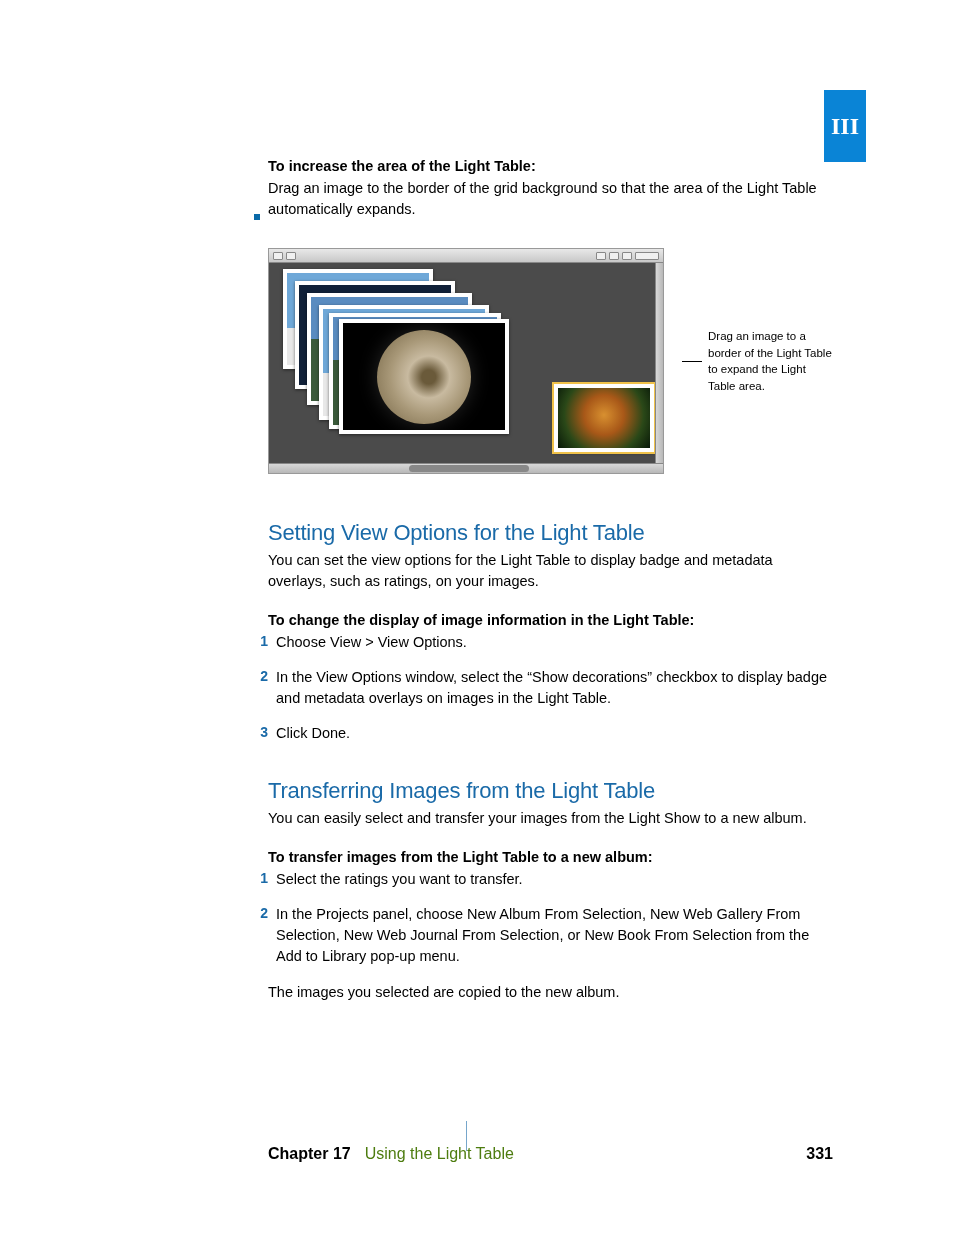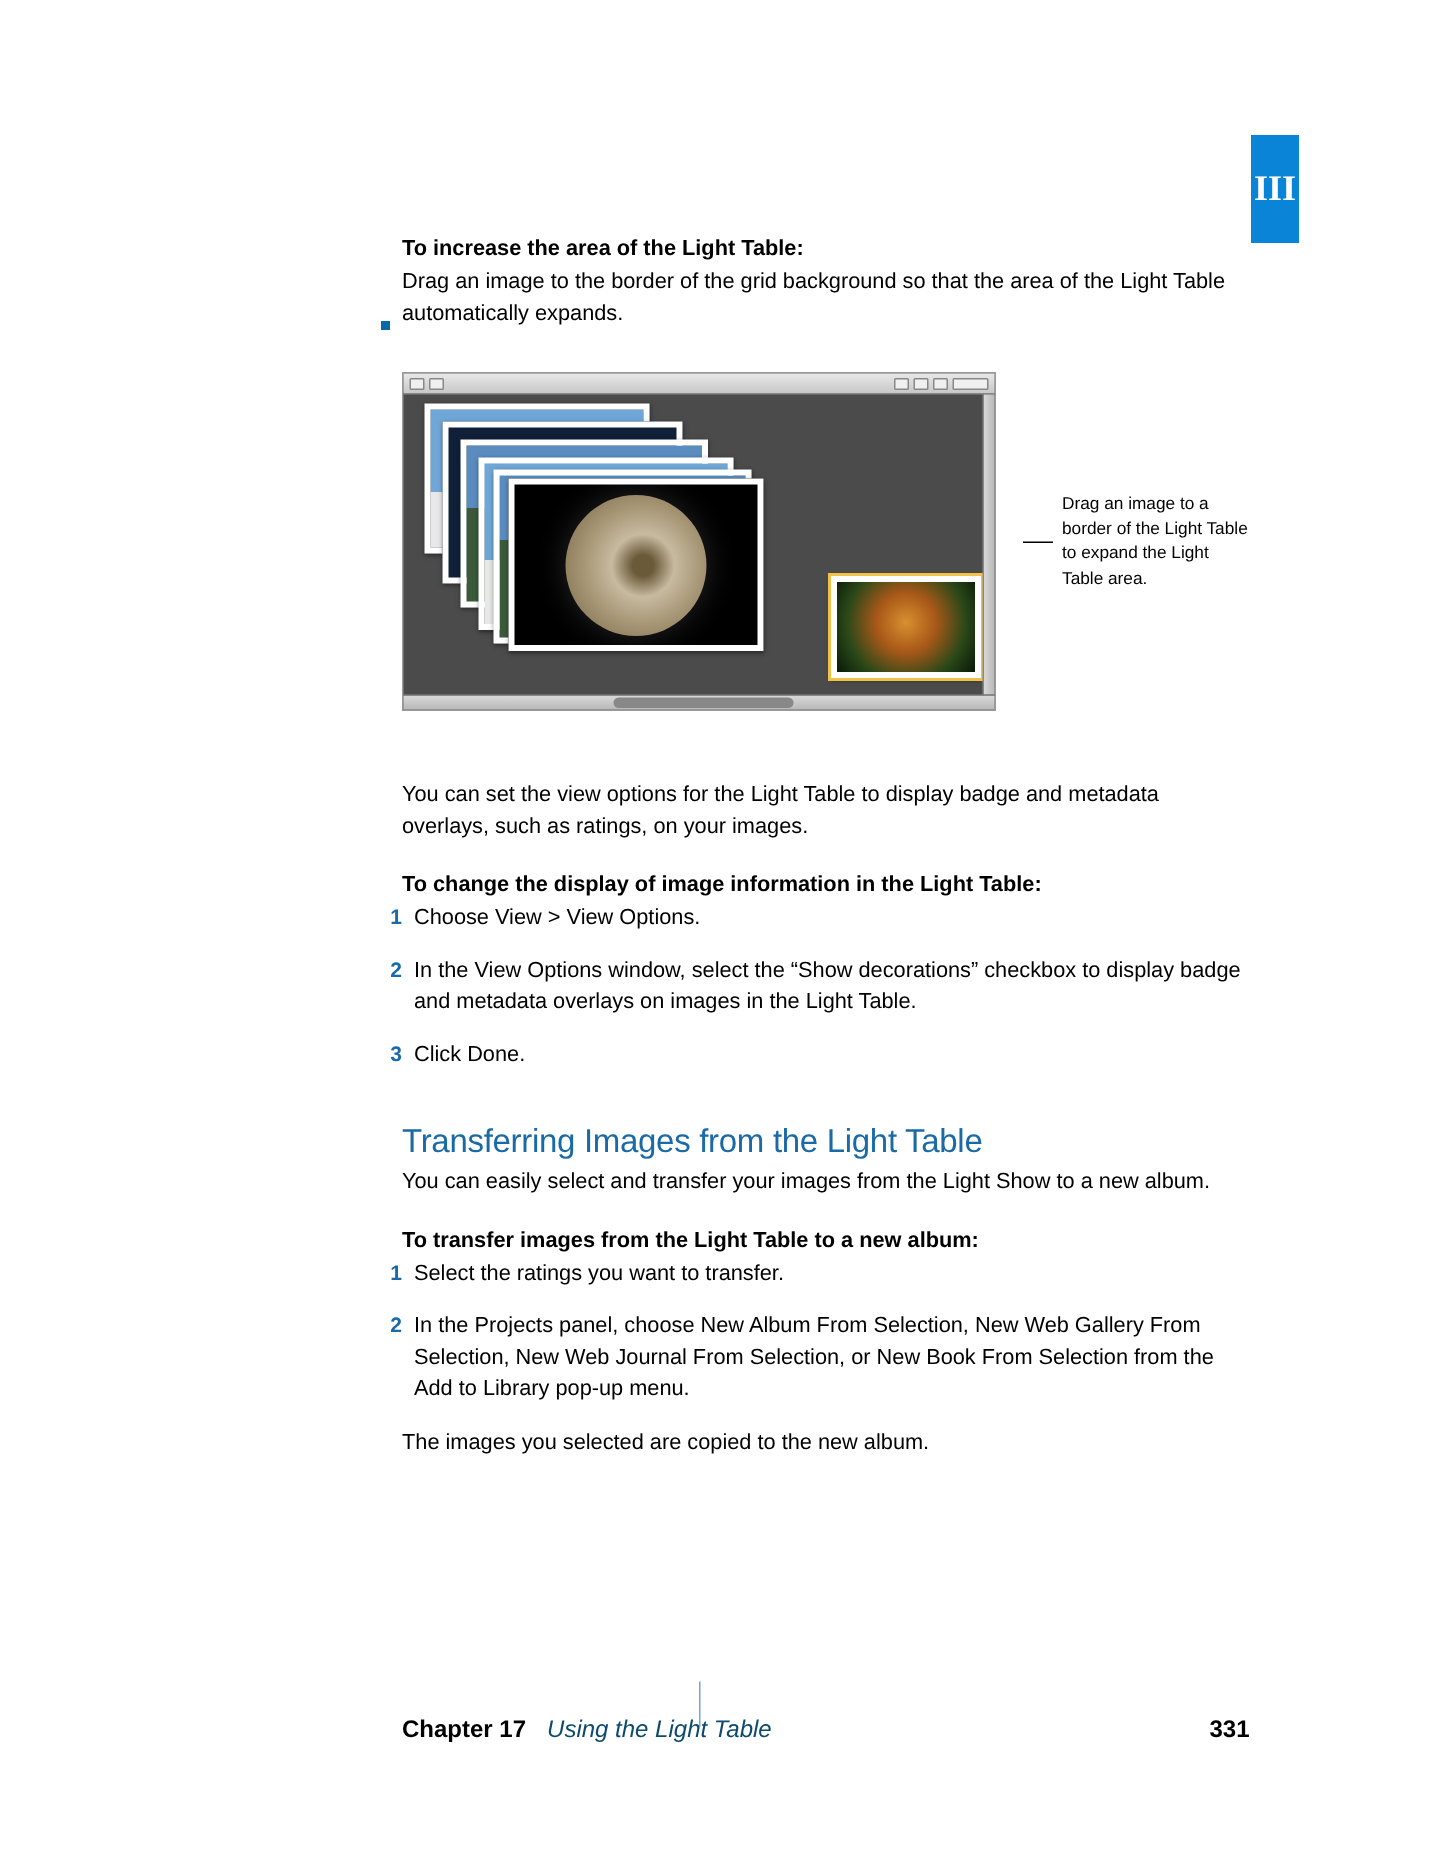--- a/index.html
+++ b/index.html
@@ -8,21 +8,21 @@
     height: 1235px;
     background: #ffffff;
     font-family: "Lucida Grande", "Myriad Pro", "Helvetica Neue", Arial, sans-serif;
     position: relative;
     color: #000;
   }
   .part-tab {
     position: absolute;
     top: 90px;
     right: 88px;
-    width: 32px;
+    width: 42px;
     height: 72px;
     background: #0a84d6;
     color: #fff;
     font-weight: bold;
     font-size: 24px;
     display: flex;
     align-items: center;
     justify-content: center;
     font-family: "Times New Roman", serif;
   }
@@ -120,21 +120,21 @@
   .section { margin-top: 46px; }
   .num-list { margin-top: 4px; }
   .num-row { display:flex; align-items:flex-start; margin-left:-14px; margin-bottom:14px; }
   .num { color:#1a6aa8; font-weight:700; font-size:14px; width:14px; text-align:right; margin-right:8px; margin-top:1px; flex-shrink:0; }
   .sub-bold { font-weight:700; font-size:14.5px; margin-top:20px; margin-bottom:4px; }
   .footer {
     position:absolute; left:268px; bottom:72px; width:565px; height:40px;
     display:flex; align-items:flex-end; font-size:16px;
   }
   .footer .ch { font-weight:700; color:#000; }
-  .footer .ti { color:#0c4a6e; margin-left:14px;font-style:italic; }
+  .footer .ti { color:#4d7c0f; margin-left:14px; }
   .footer .pg { position:absolute; right:0; font-weight:700; color:#000; }
   .footer-rule2 {
     position:absolute; left:466px; bottom:84px; height:30px; width:1px; background:#1a6aa8; opacity:.6;
   }
 </style>
 
 
 
 
 
@@ -174,20 +174,21 @@
       <div class="scroll-right"></div>
       <div class="scroll-bottom"></div>
     </div>
     <div style="display:flex; align-items:center; margin-left:0;padding-left:20px;">
       <div class="callout-line"></div>
       <div class="callout-text">Drag an image to a border of the Light Table to expand the Light Table area.</div>
     </div>
   </div>
 
   <div class="section">
+    <div class="blue-heading">Setting View Options for the Light Table</div>
     <div class="body-text">You can set the view options for the Light Table to display badge and metadata overlays, such as ratings, on your images.</div>
     <div class="sub-bold">To change the display of image information in the Light Table:</div>
     <div class="num-list">
       <div class="num-row">
             <div class="num">1</div>
             <div class="body-text">Choose View &gt; View Options.</div>
           </div>
       <div class="num-row">
             <div class="num">2</div>
             <div class="body-text">In the View Options window, select the “Show decorations” checkbox to display badge and metadata overlays on images in the Light Table.</div>

